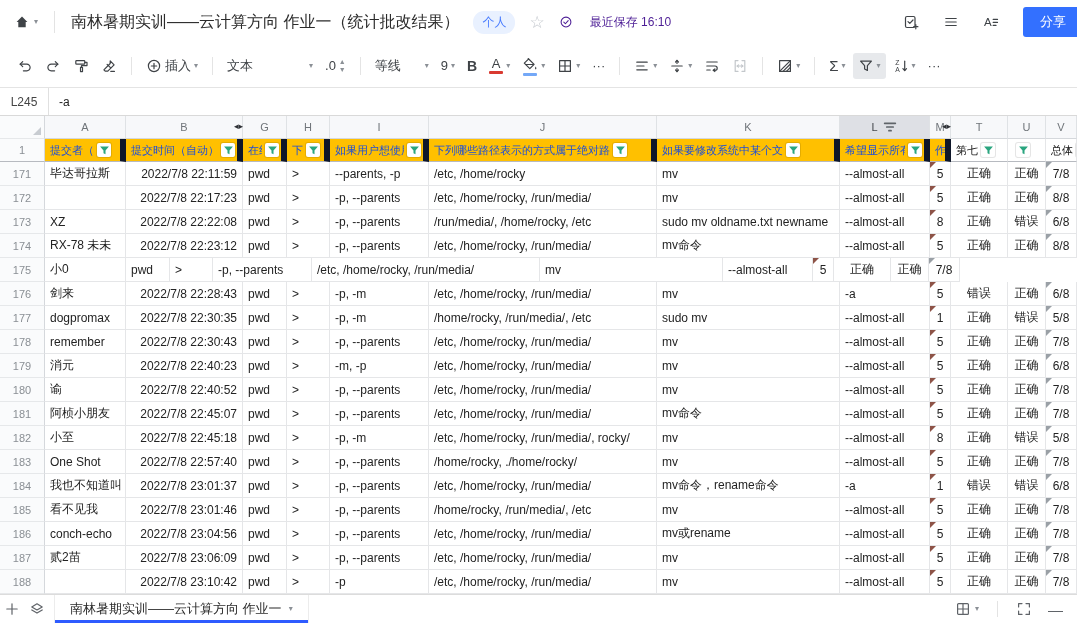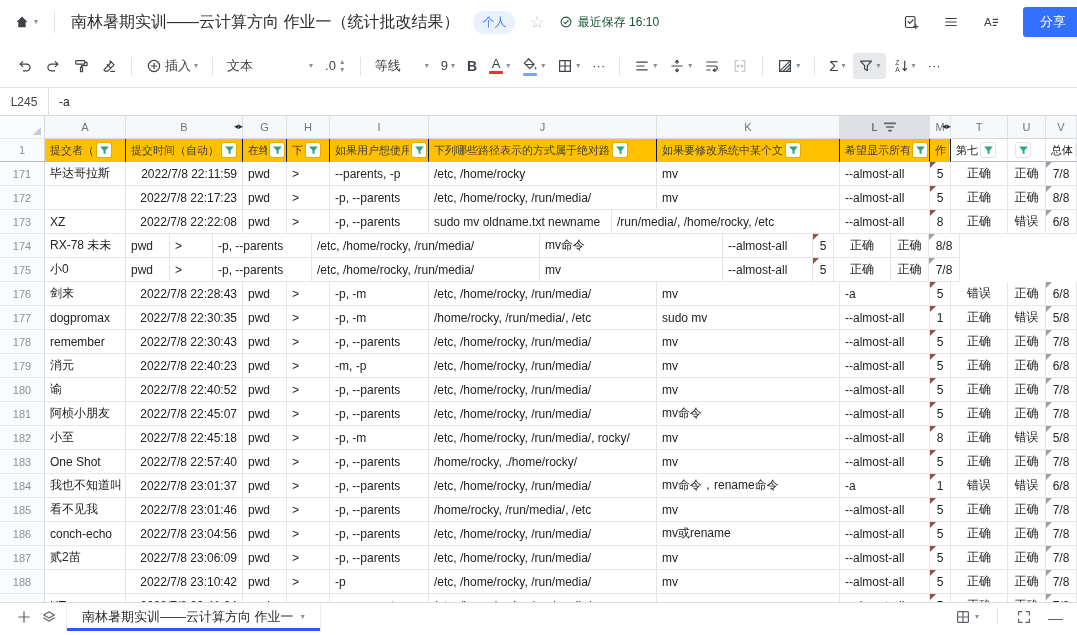--- a/index.html
+++ b/index.html
@@ -14,21 +14,21 @@
   .ic svg { width: 16px; height: 16px; display: block; }
   .caret { font-size: 8px; color: #8b9096; line-height: 1; }
 
   
   .titlebar { height: 44px; display: flex; align-items: center; padding-left: 14px; overflow: hidden; }
   .home-wrap { display: flex; align-items: center; gap: 4px; color: #3f4347; }
   .vdiv { width: 1px; height: 22px; background: #e3e3e3; margin: 0 16px; flex: none; }
   .doc-title { font-size: 16px; color: #2b2b2b; white-space: nowrap; }
   .badge { margin-left: 14px; background: #e9f1ff; color: #4a7dff; font-size: 12px; padding: 3px 9px; border-radius: 11px; white-space: nowrap; }
   .star { margin-left: 14px; color: #c2c6cc; font-size: 17px; line-height: 1; }
-  .save { margin-left: 14px; display: flex; align-items: center; gap: 5px; color: #14532d; font-size: 12px; white-space: nowrap; }
+  .save { margin-left: 14px; display: flex; align-items: center; gap: 17px; color: #4c1d95; font-size: 12px; white-space: nowrap; }
   .save .ic svg { width: 14px; height: 14px; }
   .tb-right { margin-left: auto; display: flex; align-items: center; gap: 24px; color: #3f4347; }
   .share { background: #3370ff; color: #fff; font-size: 13px; padding: 6px 17px; border-radius: 3px; margin-right: -6px; white-space: nowrap; border: none; }
 
   
   .toolbar { height: 44px; display: flex; align-items: center; padding: 0 8px 0 12px; gap: 2px; border-bottom: 1px solid #e4e4e4; }
   .titem { display: flex; align-items: center; gap: 3px; padding: 5px 5px; border-radius: 3px; color: #3f4347; font-size: 13px; flex: none; }
   .titem.active { background: #e7e9ec; }
   .titem.dis { color: #c3c7cb; }
   .titem .lbl { white-space: nowrap; }
@@ -54,32 +54,32 @@
                color: #70757a; font-size: 11px; display: flex; align-items: center; justify-content: center; gap: 4px; overflow: hidden; }
   .colh-cell.sel { background: #dee0e5; color: #44484d; }
   .corner { position: relative; height: 23px; }
   .corner::after { content: ''; position: absolute; right: 3px; bottom: 3px; border-left: 8px solid transparent; border-bottom: 8px solid #c8ccd1; }
   .hidmark { position: absolute; top: 6px; font-size: 9px; color: #2f3237; line-height: 1; display: flex; gap: 0; z-index: 3; }
   .cell { flex: none; border-right: 1px solid #e5e6e8; border-bottom: 1px solid #e5e6e8; font-size: 12px; color: #232323;
           display: flex; align-items: center; padding: 0 5px; white-space: nowrap; overflow: hidden; position: relative; background: #fff; }
   .cell.al-r { justify-content: flex-end; }
   .cell.al-c { justify-content: center; padding: 0 1px; }
   .hcell { flex: none; height: 23px; display: flex; align-items: center; padding: 0 2px 0 5px; overflow: hidden; position: relative; }
-  .hcell.yel { background: #ffc000; border-right: 1px solid #0f172a; border-bottom: 1px solid #b7bac0; color: #404040; }
+  .hcell.yel { background: #ffc000; border-right: 6px solid #0f172a; border-bottom: 1px solid #b7bac0; color: #1d4ed8; }
   .hcell.wht { background: #fff; border-right: 1px solid #e5e6e8; border-bottom: 1px solid #b7bac0; color: #141414; }
   .htext { white-space: nowrap; overflow: hidden; min-width: 0; font-size: 11px; }
   .htext.nsk { flex: none; }
   .chip { flex: none; width: 14px; height: 14px; background: #fff; border-radius: 2px; display: flex; align-items: center;
           justify-content: center; margin-left: 3px; box-shadow: 0 0 0 1px rgba(0,0,0,.10); }
   .tri-dark::before { content: ''; position: absolute; top: 0; left: 0; border-top: 6px solid #8d5347; border-right: 6px solid transparent; }
   .tri-gray::before { content: ''; position: absolute; top: 0; left: 0; border-top: 6px solid #9aa0a6; border-right: 6px solid transparent; }
 
   
-  .tabbar { position: absolute; bottom: 4px; left: 0; width: 100%; height: 29px; border-top: 1px solid #dcdcdc;
-            display: flex; align-items: center; background: #fff; padding-left: 16px; gap: 9px; color: #5f6368; }
+  .tabbar { position: absolute; bottom: 12px; left: 0; width: 100%; height: 29px; border-top: 1px solid #dcdcdc;
+            display: flex; align-items: center; background: #fff; padding-left: 4px; gap: 9px; color: #5f6368; }
   .sheet-tab { height: 100%; display: flex; align-items: center; gap: 7px; padding: 0 15px; border-right: 1px solid #ececec;
                border-left: 1px solid #ececec; position: relative; font-size: 13px; color: #2b2b2b; }
   .sheet-tab::after { content: ''; position: absolute; left: 0; right: 0; bottom: 0; height: 3px; background: #2e5bff; }
   .tab-right { margin-left: auto; display: flex; align-items: center; gap: 16px; padding-right: 14px; }
   .tab-right .vdiv { margin: 0 2px; height: 16px; }
   .dash { font-size: 15px; color: #5f6368; }
 </style>
 </head>
 <body>
 
@@ -484,31 +484,32 @@
       <div class="cell al-c" style="width: 38px;">正确</div>
       <div class="cell al-c tri-gray" style="width: 31px;">8/8</div>
     </div>
     <div class="gridrow" style="height: 24px;">
       <div class="rnum">173</div>
       <div class="cell" style="width: 81px;">XZ</div>
       <div class="cell al-r" style="width: 117px;">2022/7/8 22:22:08</div>
       <div class="cell" style="width: 44px;">pwd</div>
       <div class="cell" style="width: 43px;">&gt;</div>
       <div class="cell" style="width: 99px;">-p, --parents</div>
+      <div class="cell" style="width: 228px;">/run/media/, /home/rocky, /etc</div>
       <div class="cell" style="width: 183px;">sudo mv oldname.txt newname</div>
-      <div class="cell" style="width: 228px;">/run/media/, /home/rocky, /etc</div>
       <div class="cell" style="width: 90px;">--almost-all</div>
       <div class="cell al-c tri-dark" style="width: 21px;">8</div>
       <div class="cell al-c" style="width: 57px;">正确</div>
       <div class="cell al-c" style="width: 38px;">错误</div>
       <div class="cell al-c tri-gray" style="width: 31px;">6/8</div>
     </div>
     <div class="gridrow" style="height: 24px;">
       <div class="rnum">174</div>
       <div class="cell" style="width: 81px;">RX-78 未未</div>
+      <div class="cell al-r" style="width: 117px;">2022/7/8 22:23:12</div>
       <div class="cell" style="width: 44px;">pwd</div>
       <div class="cell" style="width: 43px;">&gt;</div>
       <div class="cell" style="width: 99px;">-p, --parents</div>
       <div class="cell" style="width: 228px;">/etc, /home/rocky, /run/media/</div>
       <div class="cell" style="width: 183px;">mv命令</div>
       <div class="cell" style="width: 90px;">--almost-all</div>
       <div class="cell al-c tri-dark" style="width: 21px;">5</div>
       <div class="cell al-c" style="width: 57px;">正确</div>
       <div class="cell al-c" style="width: 38px;">正确</div>
       <div class="cell al-c tri-gray" style="width: 31px;">8/8</div>

